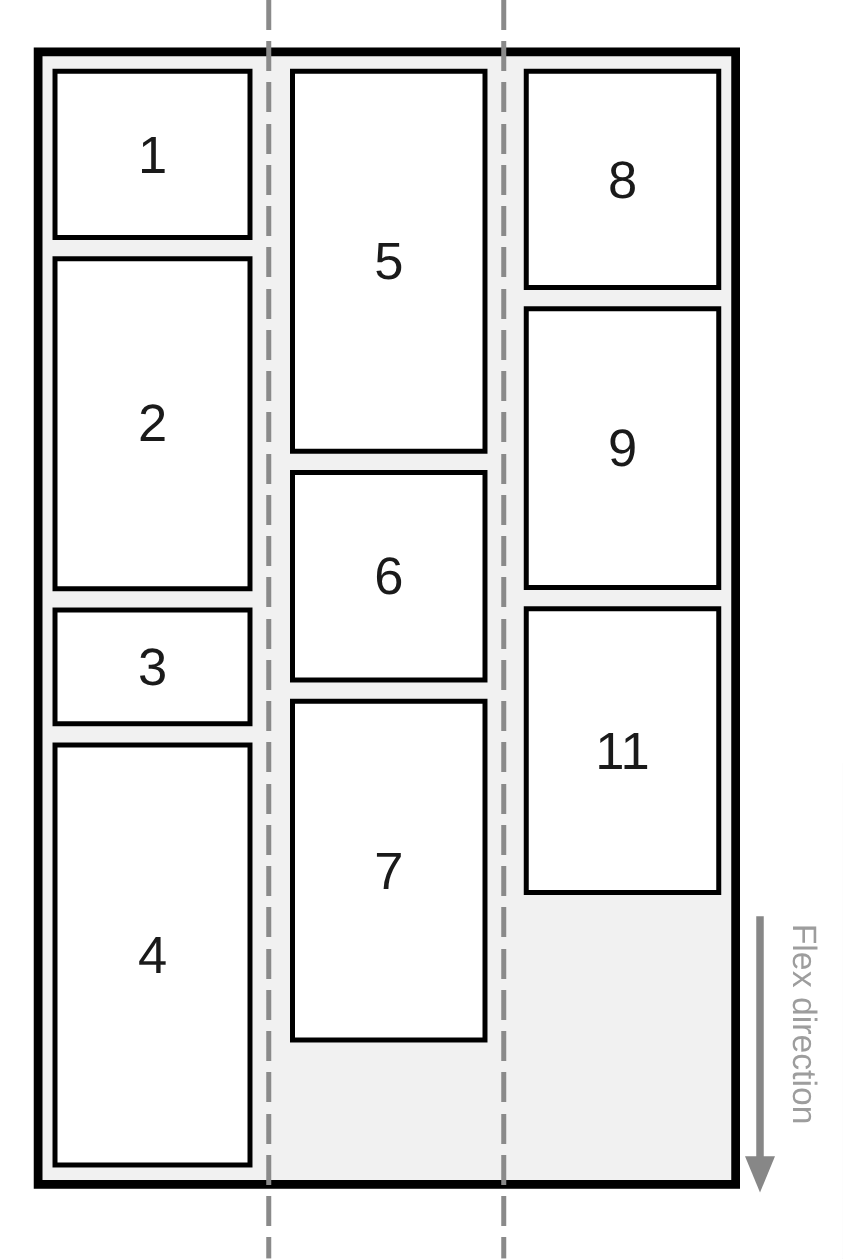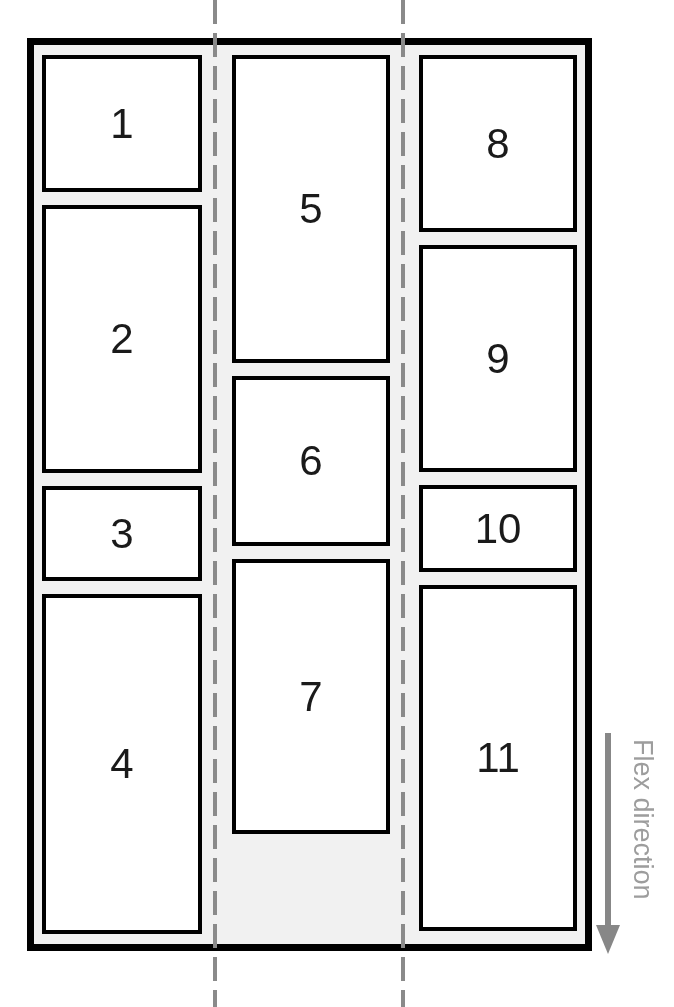--- a/index.html
+++ b/index.html
@@ -72,21 +72,21 @@
   .h137 { height: 137px; }
   .h268 { height: 268px; }
   .h95  { height: 95px;  }
   .h340 { height: 340px; }
   .h308 { height: 308px; }
   .h170 { height: 170px; }
   .h275 { height: 275px; }
   .h177 { height: 177px; }
   .h227 { height: 227px; }
   .h87  { height: 87px;  }
-  .h305 { height: 346px; }
+  .h305 { height: 231px; }
 
   
   .arrow-svg {
     position: absolute;
     left: 595px;
     top: 730px;
     width: 30px;
     height: 226px;
     z-index: 2;
   }
@@ -138,23 +138,20 @@
       </div>
     </div>
 
     <div class="col col-3">
       <div class="item h177">
         <span>8</span>
       </div>
       <div class="item h227">
         <span>9</span>
       </div>
-      <div class="item h87">
-        <span>10</span>
-      </div>
       <div class="item h305">
         <span>11</span>
       </div>
     </div>
 
   </div>
 
   <div class="dashed-line line-1"></div>
   <div class="dashed-line line-2"></div>
 

